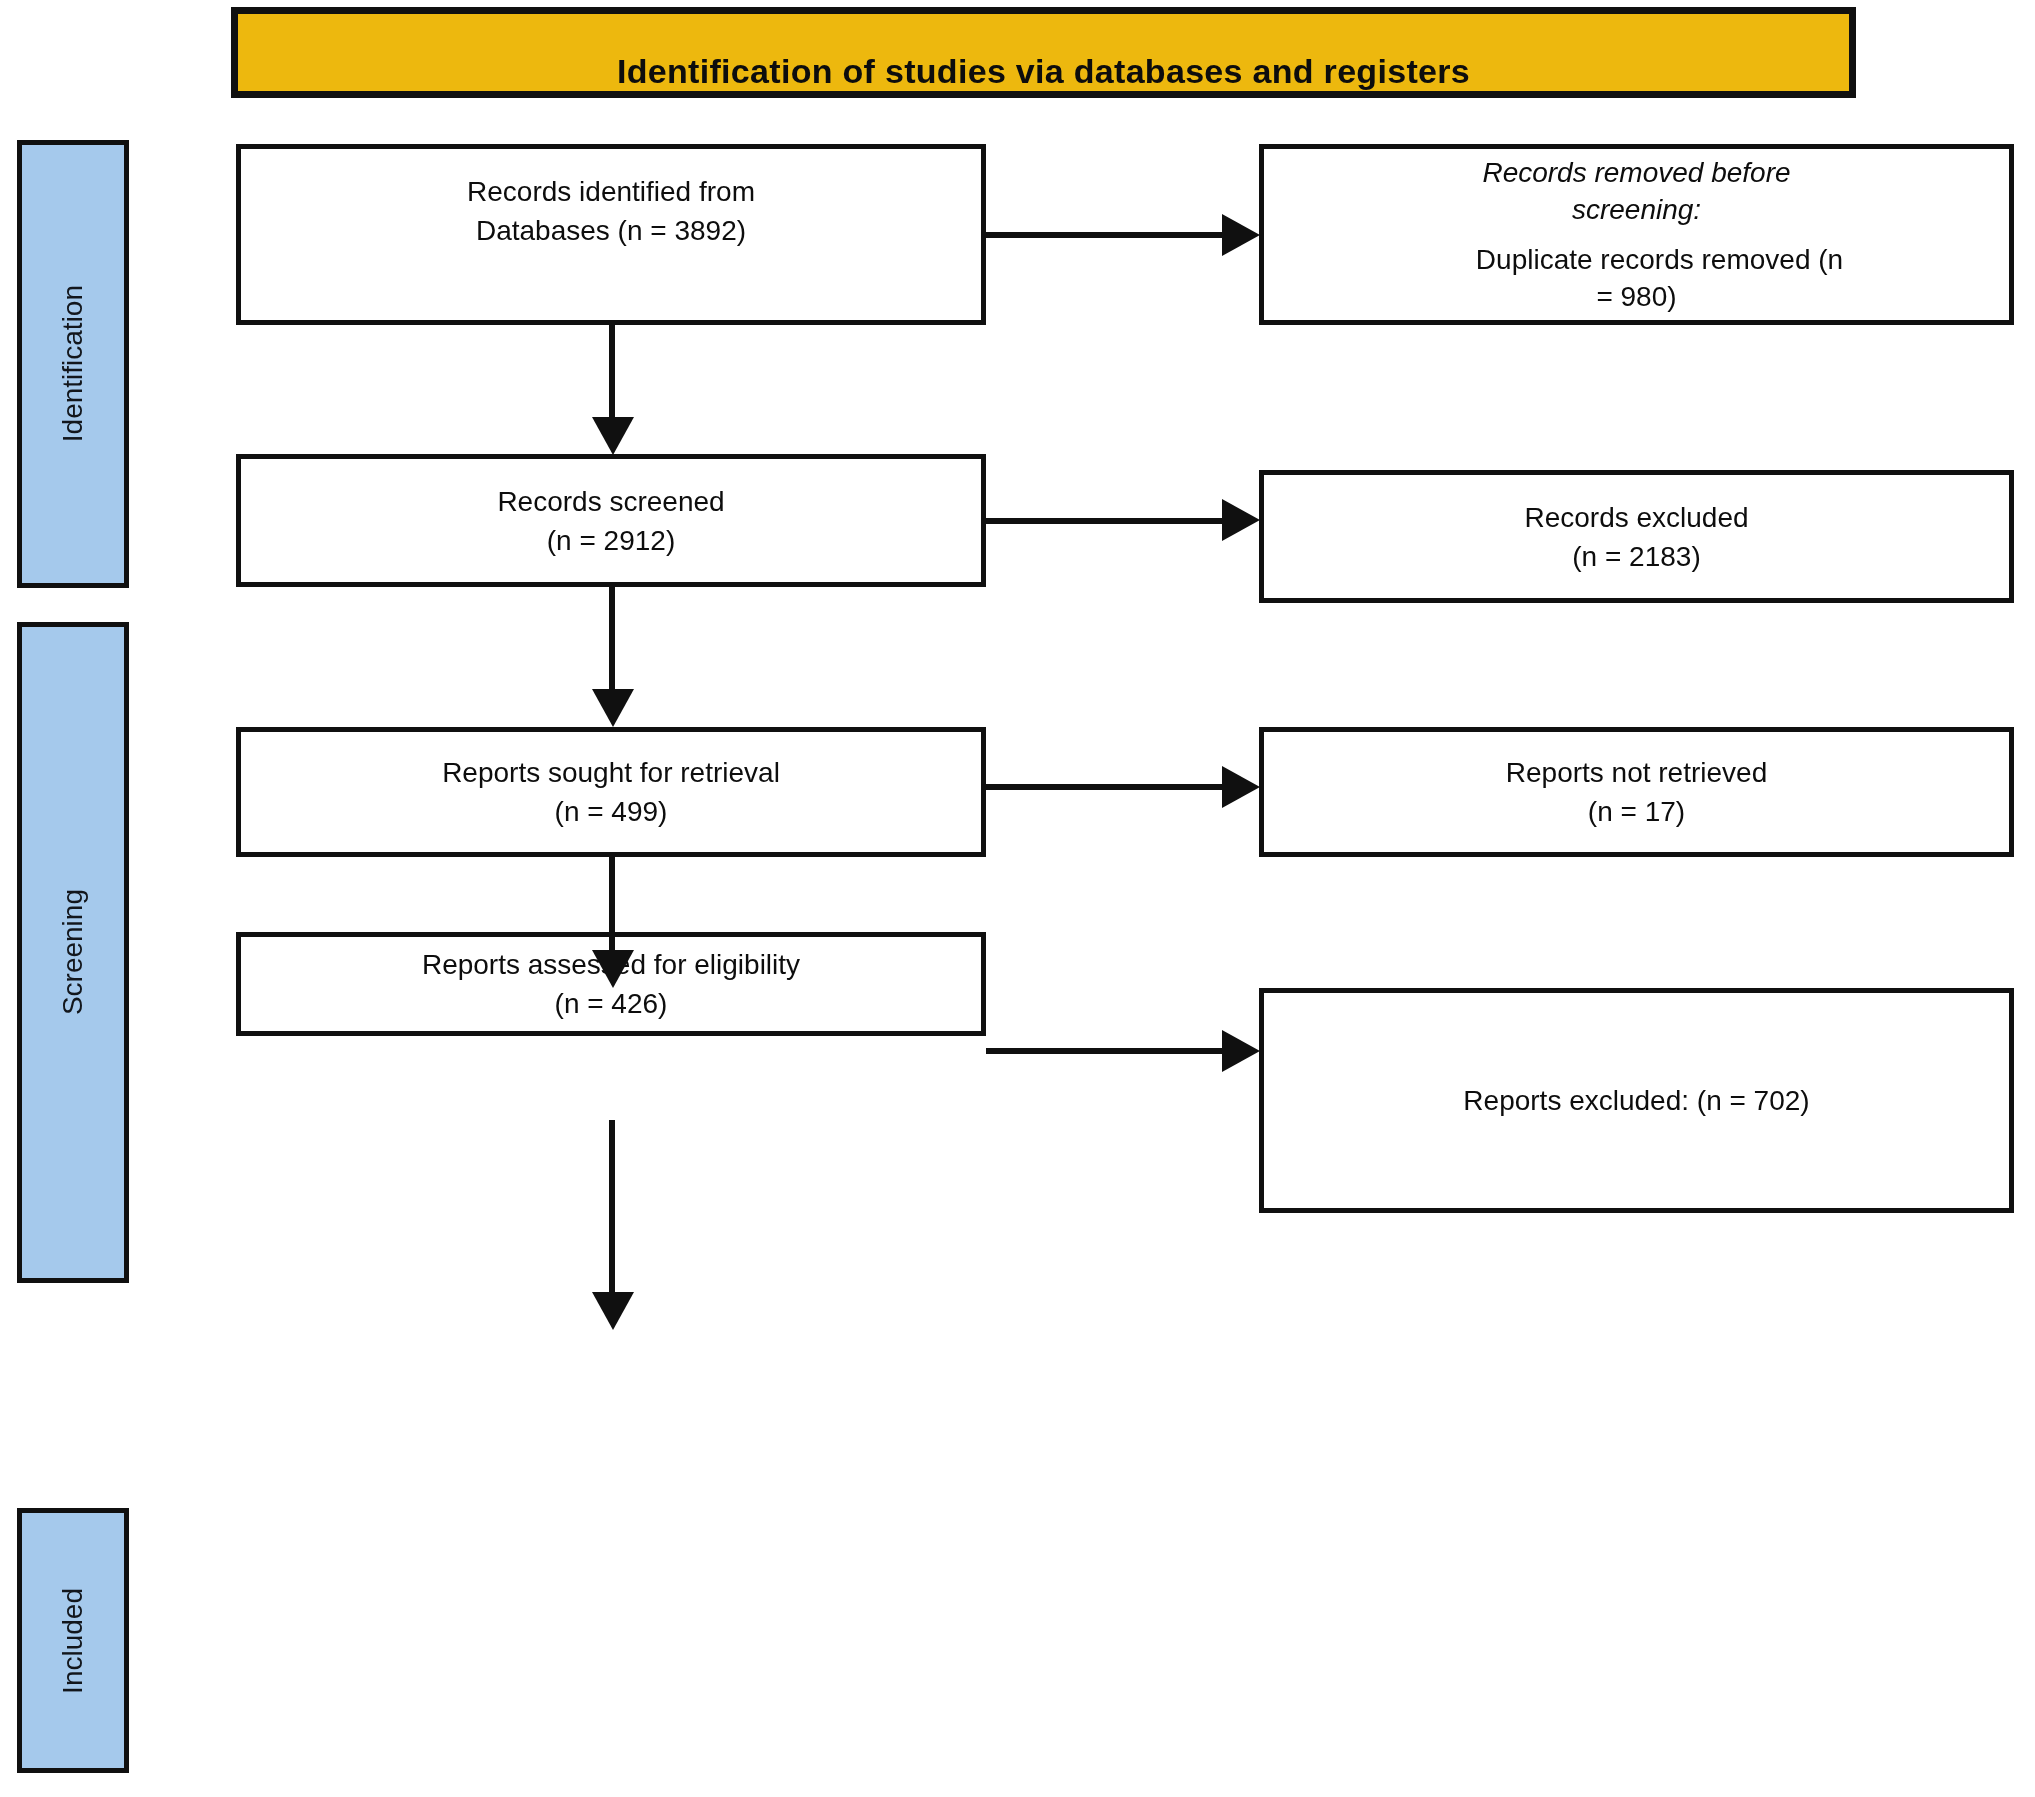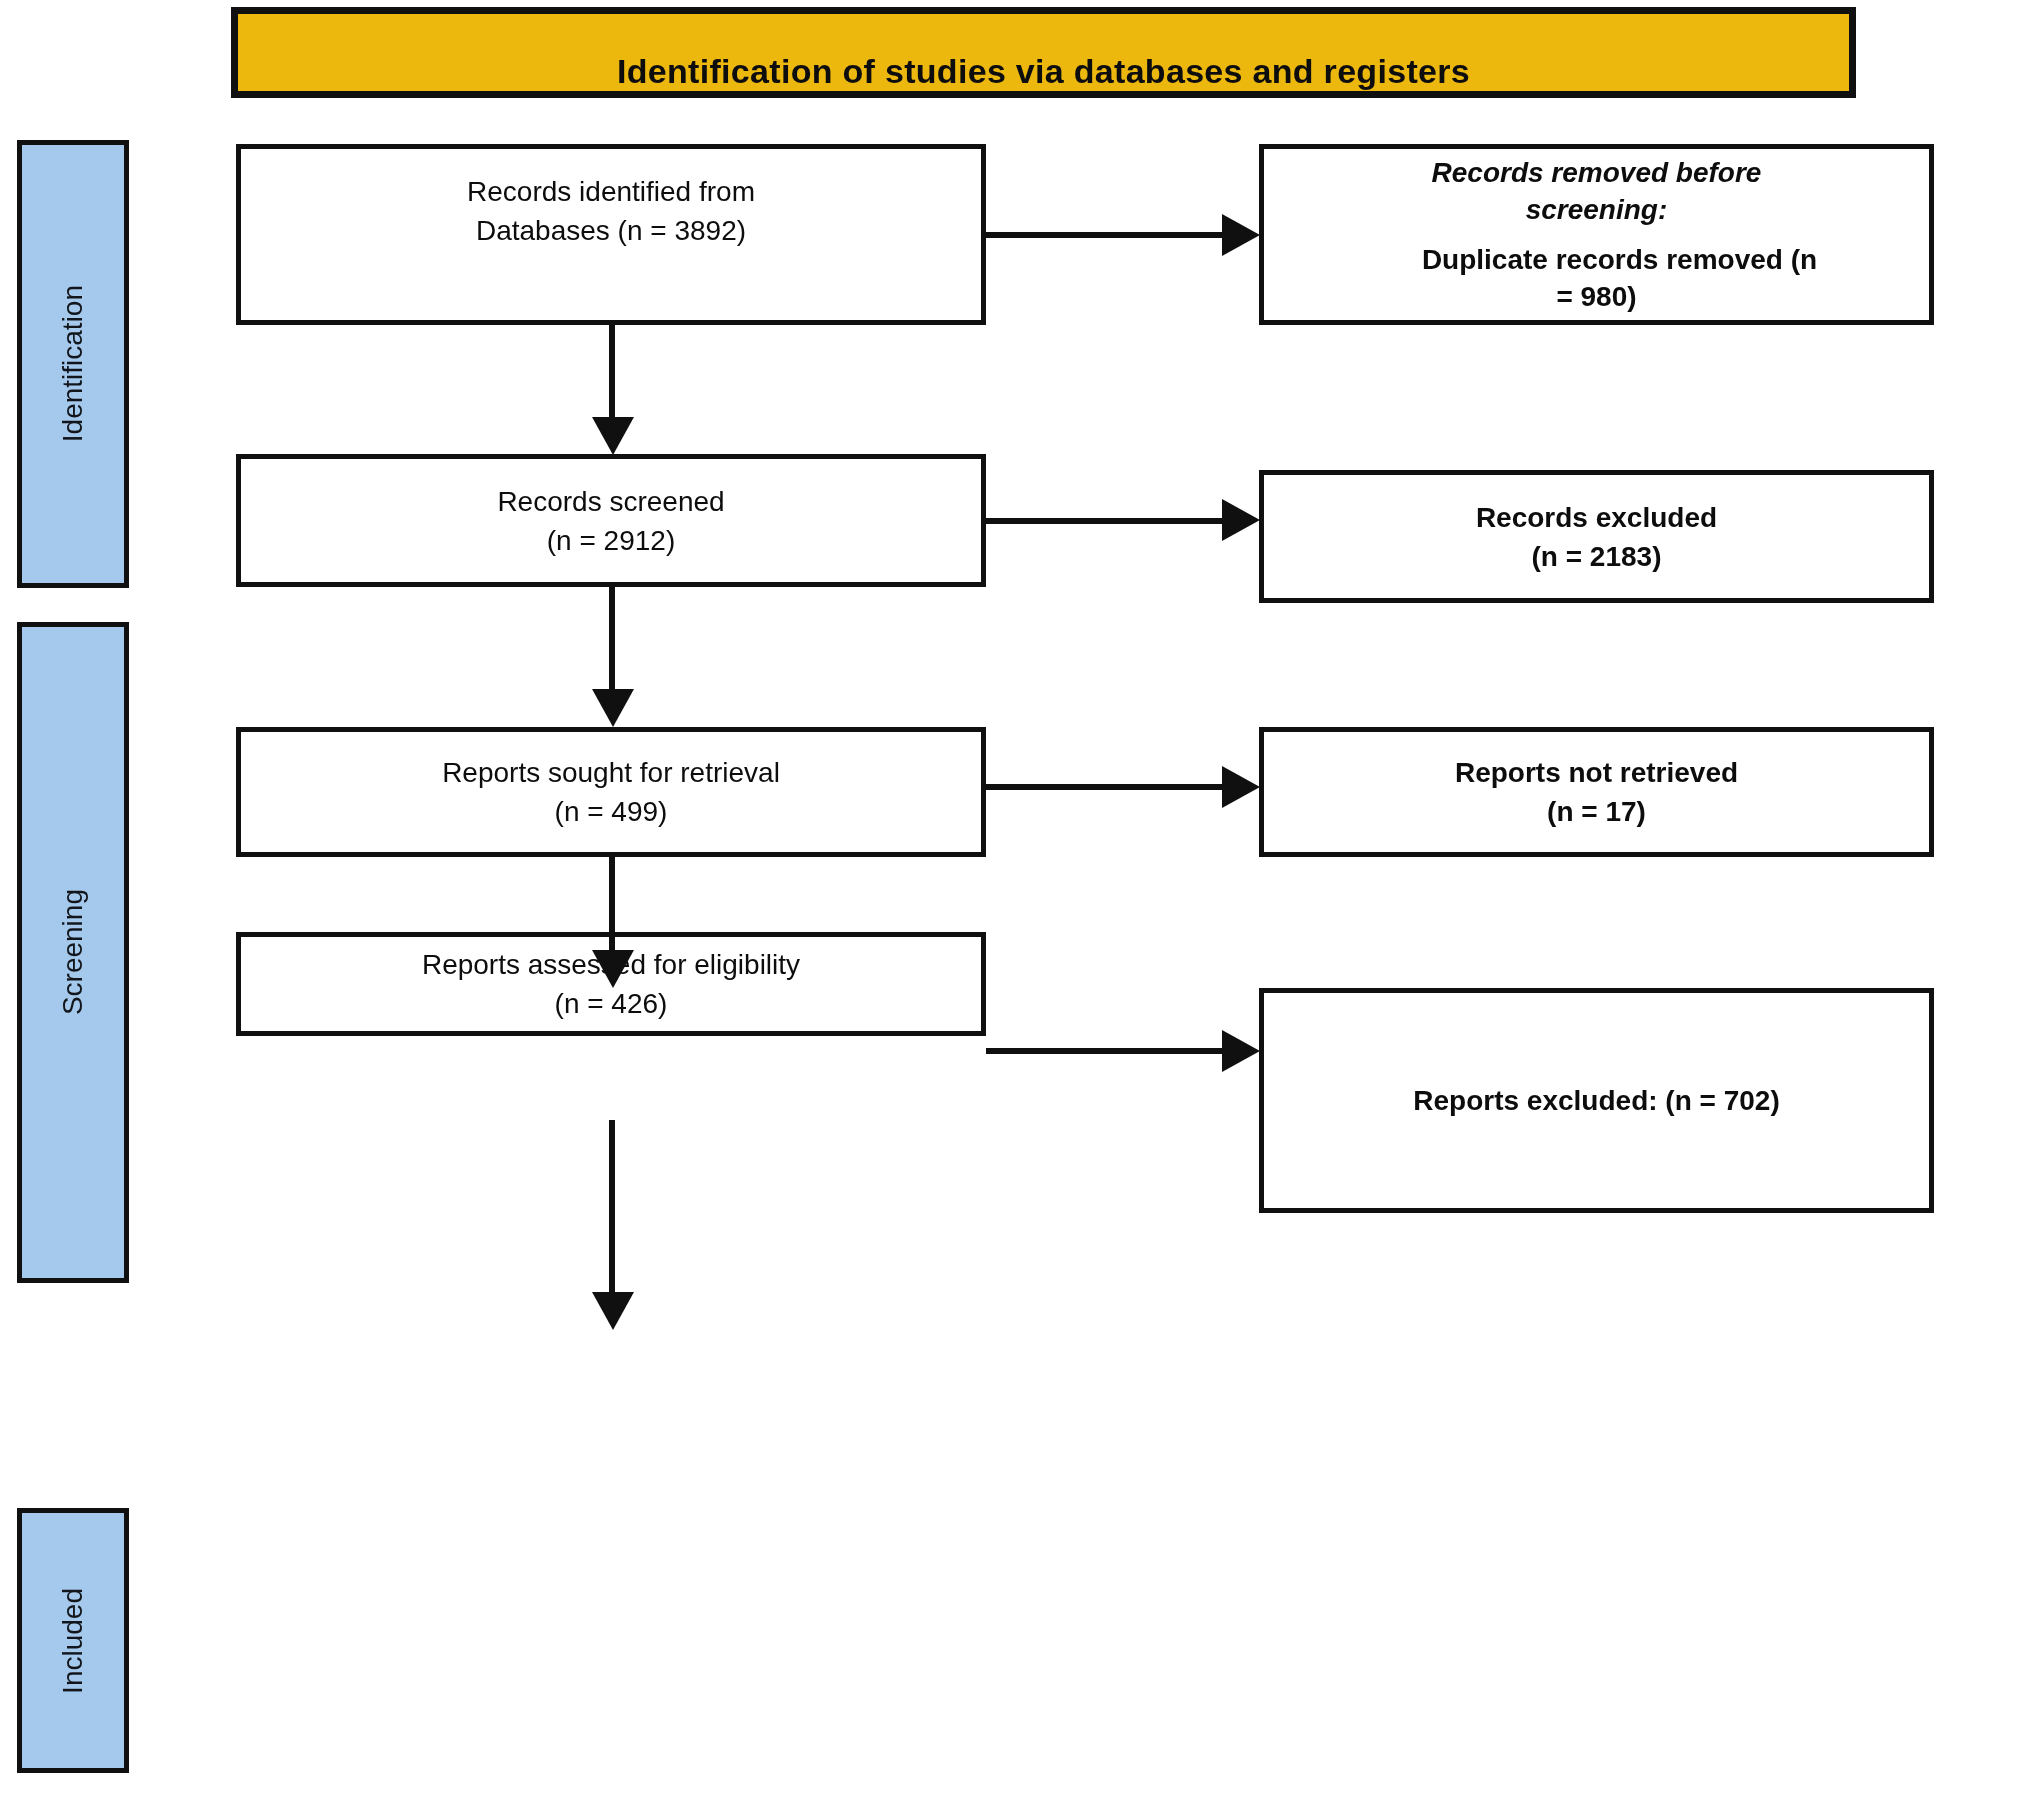--- a/index.html
+++ b/index.html
@@ -63,21 +63,21 @@
     box-sizing: border-box;
     display: flex;
     flex-direction: column;
     align-items: center;
     justify-content: center;
     text-align: center;
     font-size: 28px;
     line-height: 39px;
   }
   .box.left-col  { left: 236px;  width: 750px; }
-  .box.right-col { left: 1259px; width: 675px; font-weight: bold; }
+  .box.right-col { left: 1259px; width: 755px; }
   .box.top-align { justify-content: flex-start; padding-top: 23px; }
   .italic { font-style: italic; }
   .para-gap { margin-top: 13.5px; margin-left: 46px; }
 
   
   .vline {
     position: absolute;
     left: 609px;
     width: 5.5px;
     background: #101010;

